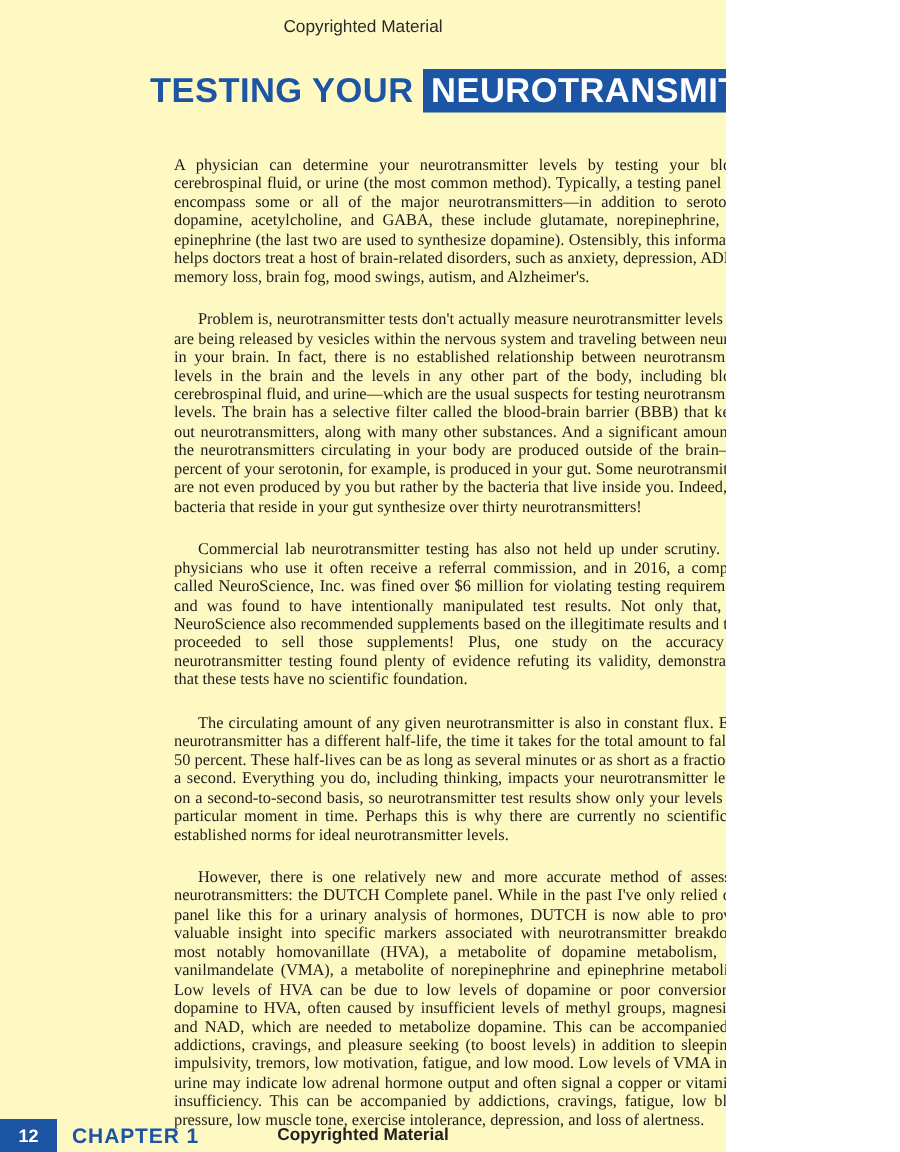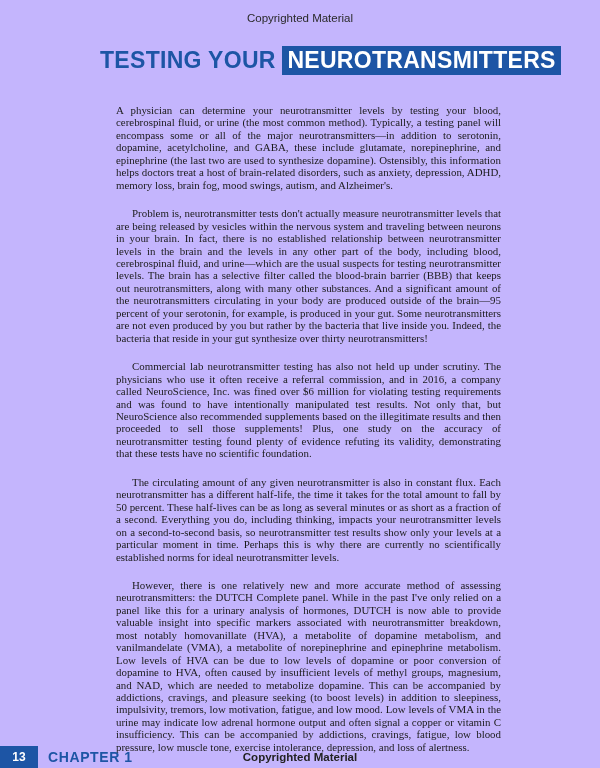--- a/index.html
+++ b/index.html
@@ -2,23 +2,23 @@
 <html lang="en"><head>
 <meta charset="utf-8">
 <style>
   html, body {
     margin: 0;
     padding: 0;
     background: #ffffff;
   }
   .page {
     position: relative;
-    width: 600px;
+    width: 484px;
     height: 768px;
-    background: #c4b5fd;
+    background: #fef9c3;
     overflow: hidden;
     font-family: "Liberation Serif", serif;
   }
   .top-notice {
     position: absolute;
     top: 12px;
     left: 0;
     width: 100%;
     text-align: center;
     font-family: "Liberation Sans", sans-serif;
@@ -114,20 +114,20 @@
 
   <div class="body-text">
     <p>A physician can determine your neurotransmitter levels by testing your blood, cerebrospinal fluid, or urine (the most common method). Typically, a testing panel will encompass some or all of the major neurotransmitters—in addition to serotonin, dopamine, acetylcholine, and GABA, these include glutamate, norepinephrine, and epinephrine (the last two are used to synthesize dopamine). Ostensibly, this information helps doctors treat a host of brain-related disorders, such as anxiety, depression, ADHD, memory loss, brain fog, mood swings, autism, and Alzheimer's.</p>
     <p>Problem is, neurotransmitter tests don't actually measure neurotransmitter levels that are being released by vesicles within the nervous system and traveling between neurons in your brain. In fact, there is no established relationship between neurotransmitter levels in the brain and the levels in any other part of the body, including blood, cerebrospinal fluid, and urine—which are the usual suspects for testing neurotransmitter levels. The brain has a selective filter called the blood-brain barrier (BBB) that keeps out neurotransmitters, along with many other substances. And a significant amount of the neurotransmitters circulating in your body are produced outside of the brain—95 percent of your serotonin, for example, is produced in your gut. Some neurotransmitters are not even produced by you but rather by the bacteria that live inside you. Indeed, the bacteria that reside in your gut synthesize over thirty neurotransmitters!</p>
     <p>Commercial lab neurotransmitter testing has also not held up under scrutiny. The physicians who use it often receive a referral commission, and in 2016, a company called NeuroScience, Inc. was fined over $6 million for violating testing requirements and was found to have intentionally manipulated test results. Not only that, but NeuroScience also recommended supplements based on the illegitimate results and then proceeded to sell those supplements! Plus, one study on the accuracy of neurotransmitter testing found plenty of evidence refuting its validity, demonstrating that these tests have no scientific foundation.</p>
     <p>The circulating amount of any given neurotransmitter is also in constant flux. Each neurotransmitter has a different half-life, the time it takes for the total amount to fall by 50 percent. These half-lives can be as long as several minutes or as short as a fraction of a second. Everything you do, including thinking, impacts your neurotransmitter levels on a second-to-second basis, so neurotransmitter test results show only your levels at a particular moment in time. Perhaps this is why there are currently no scientifically established norms for ideal neurotransmitter levels.</p>
     <p>However, there is one relatively new and more accurate method of assessing neurotransmitters: the DUTCH Complete panel. While in the past I've only relied on a panel like this for a urinary analysis of hormones, DUTCH is now able to provide valuable insight into specific markers associated with neurotransmitter breakdown, most notably homovanillate (HVA), a metabolite of dopamine metabolism, and vanilmandelate (VMA), a metabolite of norepinephrine and epinephrine metabolism. Low levels of HVA can be due to low levels of dopamine or poor conversion of dopamine to HVA, often caused by insufficient levels of methyl groups, magnesium, and NAD, which are needed to metabolize dopamine. This can be accompanied by addictions, cravings, and pleasure seeking (to boost levels) in addition to sleepiness, impulsivity, tremors, low motivation, fatigue, and low mood. Low levels of VMA in the urine may indicate low adrenal hormone output and often signal a copper or vitamin C insufficiency. This can be accompanied by addictions, cravings, fatigue, low blood pressure, low muscle tone, exercise intolerance, depression, and loss of alertness.</p>
   </div>
 
   <div class="pagenum-badge">
-    <span>13</span>
+    <span>12</span>
   </div>
 
   <div class="chapter-label">CHAPTER 1</div>
 
   <div class="bottom-notice">Copyrighted Material</div>
 
 </div>
 
 </body></html>

